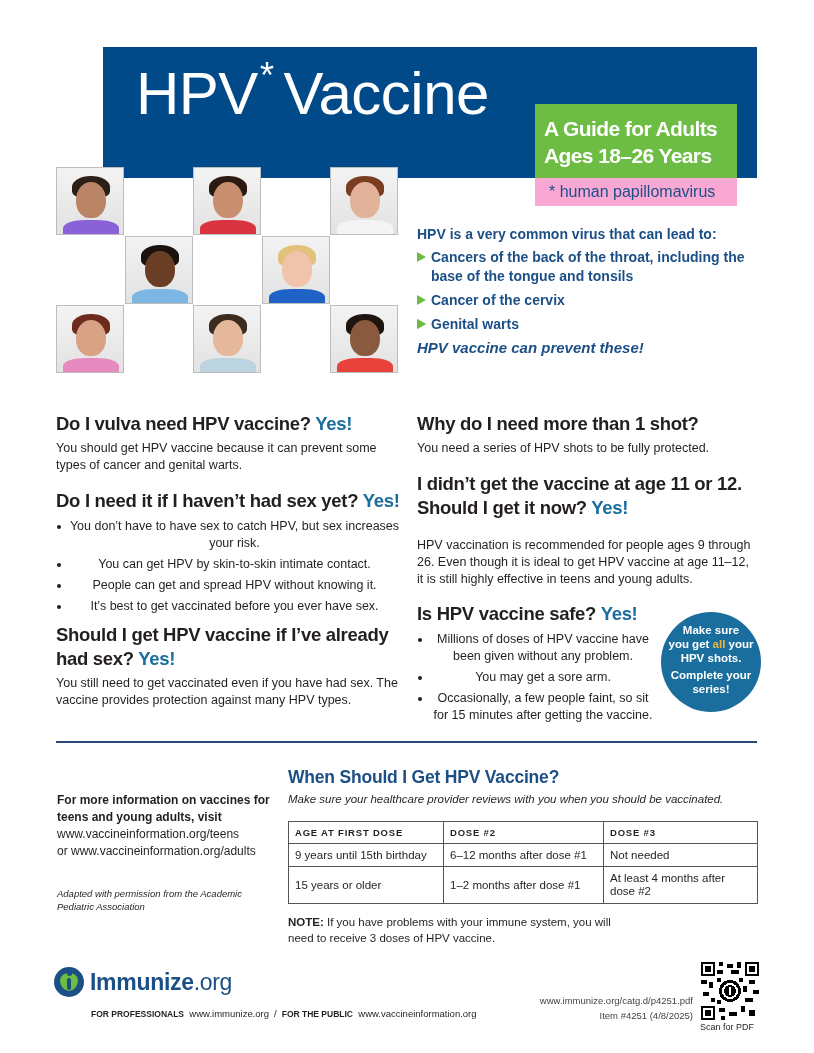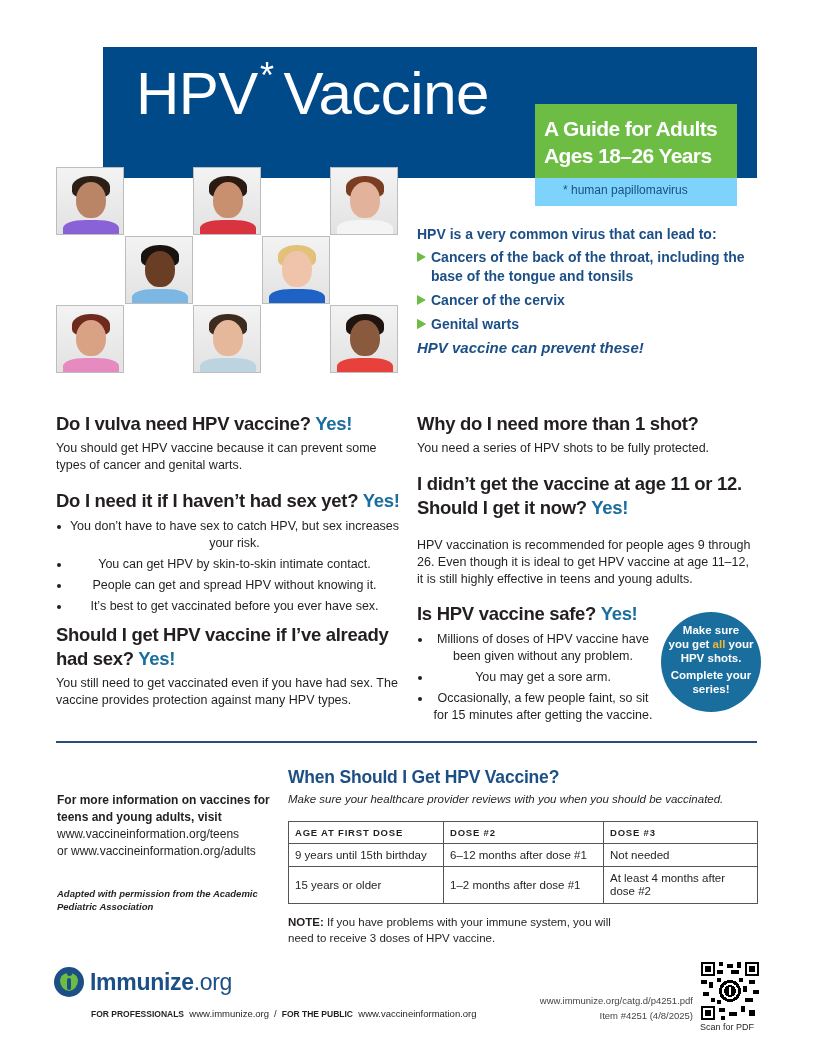--- a/index.html
+++ b/index.html
@@ -5,21 +5,21 @@
   * { box-sizing: border-box; margin: 0; padding: 0; }
   body { width: 814px; height: 1053px; background: #ffffff; position: relative; overflow: hidden;
          font-family: "Liberation Sans", "DejaVu Sans", sans-serif; color: #231f20; }
   .abs { position: absolute; }
 
   
   .banner { left: 103px; top: 47px; width: 654px; height: 131px; background: #004a8a; }
   .title { left: 136px; top: 64px; color: #fff; font-size: 60px; font-weight: 400; letter-spacing: -0.5px; line-height: 1; white-space: nowrap; }
   .title sup { font-size: 36px; position: relative; top: -6px; vertical-align: top; margin-left: 2px; margin-right: 10px; }
   .guide { left: 535px; top: 104px; width: 202px; height: 74px; background: #6dbd45; color: #fff; font-weight: 700; font-size: 21px; line-height: 27px; padding: 11px 16px 0 9px; letter-spacing: -0.6px; }
-  .hpv-def { left: 535px; top: 178px; width: 202px; height: 28px; background: #7dd3fc; color: #1c4f86; font-size: 12px; padding: 5px 0 0 28px; }
+  .hpv-def { left: 535px; top: 178px; width: 202px; height: 28px; background: #f9a8d4; color: #1c4f86; font-size: 16px; padding: 5px 0 0 14px; }
 
   
   .photo { width: 68px; height: 68px; border: 1px solid #bdbdbd; overflow: hidden; }
   .photo .bg { position: absolute; inset: 0; background: linear-gradient(180deg, #f3f3f3, #e2e2e2); }
   .photo .face { position: absolute; left: 19px; top: 14px; width: 30px; height: 36px; border-radius: 50% 50% 46% 46%; }
   .photo .hair { position: absolute; left: 15px; top: 8px; width: 38px; height: 22px; border-radius: 50% 50% 30% 30%; }
   .photo .body { position: absolute; left: 6px; top: 52px; width: 56px; height: 20px; border-radius: 40% 40% 0 0; }
 
   
   .intro { left: 417px; top: 224px; width: 340px; color: #1c4f86; font-weight: 700; font-size: 14px; }
@@ -42,21 +42,21 @@
 
   .circle { left: 661px; top: 612px; width: 100px; height: 100px; border-radius: 50%; background: #1a6e9e; color: #fff; font-weight: 700; font-size: 11.5px; line-height: 14px; text-align: center; padding-top: 11px; }
   .circle .all { color: #f1b434; }
   .circle .gap { height: 3px; }
 
   .divider { left: 56px; top: 741px; width: 701px; height: 2px; background: #2b4b7a; }
 
   
   .more { left: 57px; top: 792px; width: 220px; font-size: 12px; line-height: 17px; }
   .more b { font-weight: 700; }
-  .adapted { left: 57px; top: 887px; width: 220px; font-size: 9.5px; line-height: 13px; font-style: italic; font-weight: bold; }
+  .adapted { left: 57px; top: 887px; width: 220px; font-size: 9.5px; line-height: 13px; font-style: italic; }
 
   
   .sched-title { left: 288px; top: 767px; font-size: 17.5px; font-weight: 700; color: #1c4f86; letter-spacing: -0.2px; }
   .sched-sub { left: 288px; top: 793px; font-size: 11.5px; font-style: italic; color: #231f20; }
   table.sched { position: absolute; left: 288px; top: 821px; width: 470px; border-collapse: collapse; font-size: 11.5px; }
   table.sched th, table.sched td { border: 1px solid #555; padding: 3px 6px; text-align: left; vertical-align: middle; }
   table.sched th { font-size: 9.5px; font-weight: 700; letter-spacing: 0.8px; height: 22px; }
   table.sched tr.r1 td { height: 23px; }
   table.sched tr.r2 td { height: 37px; line-height: 13px; }
   .note { left: 288px; top: 914px; width: 330px; font-size: 11.5px; line-height: 16px; }

